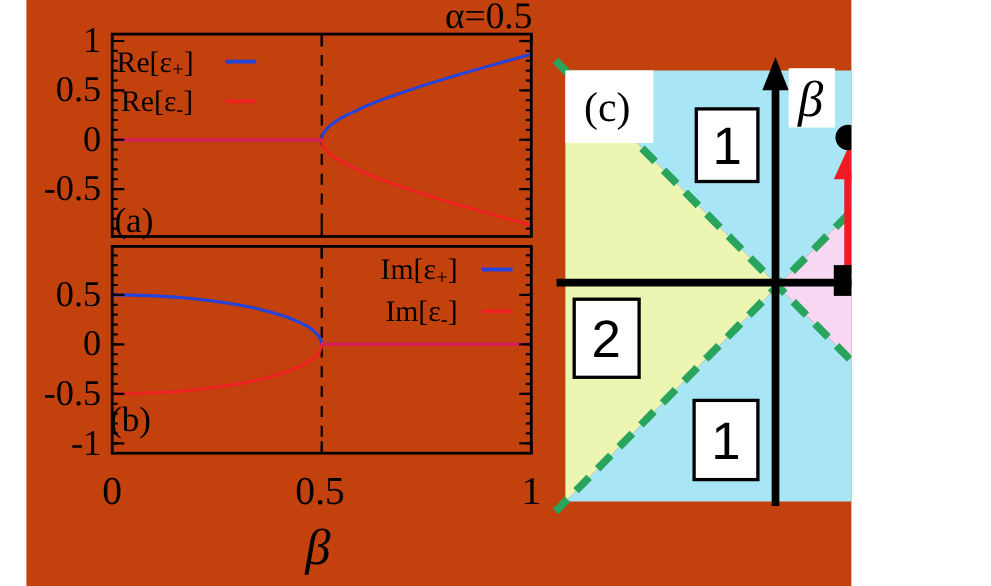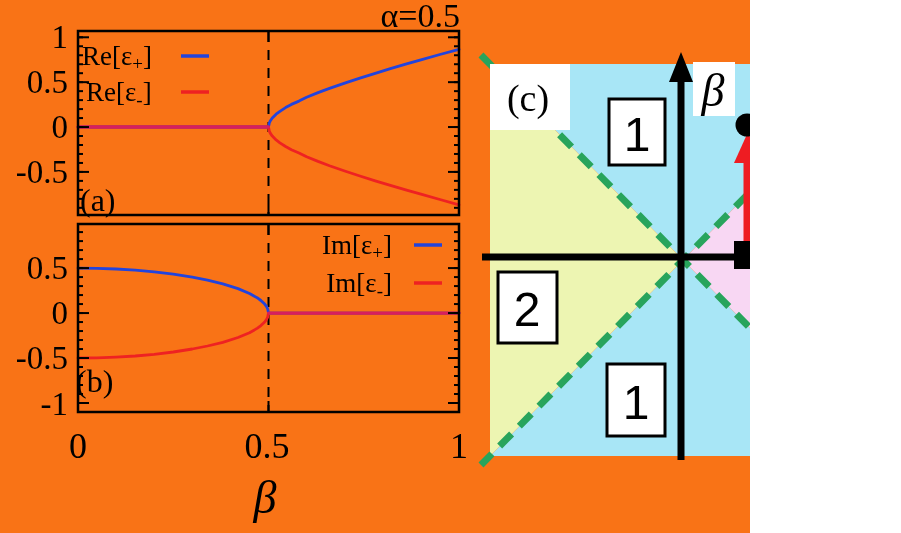--- a/index.html
+++ b/index.html
@@ -1,16 +1,16 @@
 <!DOCTYPE html>
 <html><head>
 <meta charset="utf-8">
 <style>
   html,body{margin:0;padding:0;background:#fff;}
-  .fig{position:relative;width:750px;height:533px;background:#f97316;overflow:hidden;}
+  .fig{position:relative;width:750px;height:533px;background:#c2410c;overflow:hidden;margin-left:24px;}
   .fig svg{position:absolute;left:0;top:0;}
   text{fill:#000;}
   .serif{font-family:"Liberation Serif","DejaVu Serif","DejaVu Sans",serif;}
   .sans{font-family:"Liberation Sans","DejaVu Sans",sans-serif;}
   .vc{dominant-baseline:central;}
   .tick{font-size:33px;}
   .xtick{font-size:36px;}
   .title{font-size:34px;}
   .leg{font-size:27px;}
   .sub{font-size:19px;}

